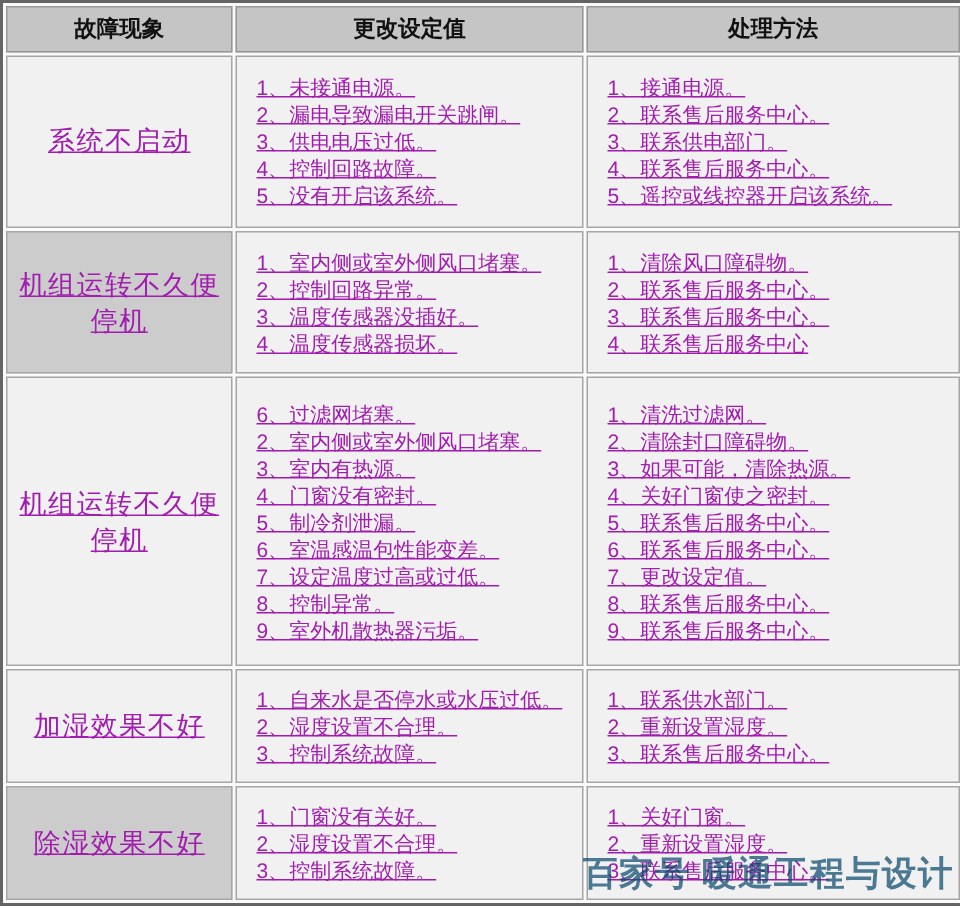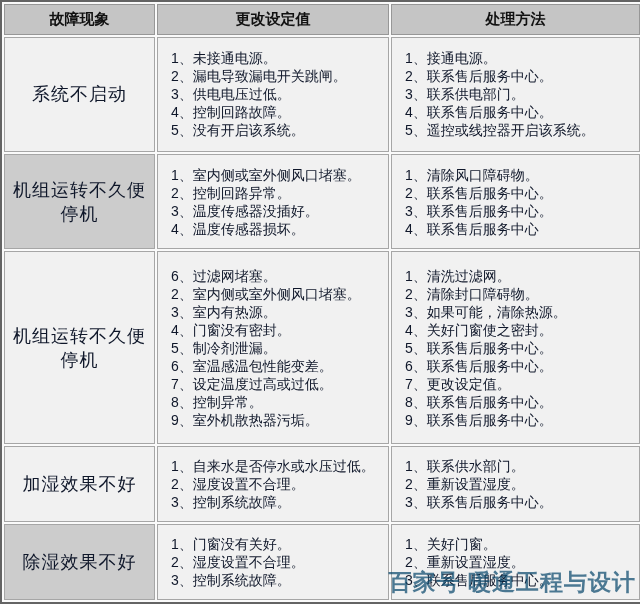--- a/index.html
+++ b/index.html
@@ -11,21 +11,21 @@
   table.fault-table{
     width:640px;height:604px;box-sizing:border-box;table-layout:fixed;
     border-collapse:separate;border-spacing:2px;
     background:#fafafa;border:2px solid #646464;
   }
   th.hdr{
     background:#c5c5c5;border:1px solid #979797;
     font-size:15px;font-weight:bold;color:#111;
     padding:5px 0;
   }
-  td{border:1px solid #a6a6a6;background:#f1f1f1;vertical-align:middle;color:#0f172a;}
+  td{border:1px solid #a6a6a6;background:#f1f1f1;vertical-align:middle;color:#a21caf;text-decoration:underline;}
   td.fault{
     text-align:center;font-size:18px;padding:4px 2px;letter-spacing:1px;
   }
   td.fault.alt{background:#cccccc;}
   td.items{font-size:14px;padding:7px 4px 7px 13px;}
   .line{line-height:18px;white-space:nowrap;}
   .watermark{
     position:absolute;right:4px;bottom:8px;
     font-size:23px;font-weight:bold;letter-spacing:1px;
     color:#0c4a6e;opacity:0.72;pointer-events:none;

